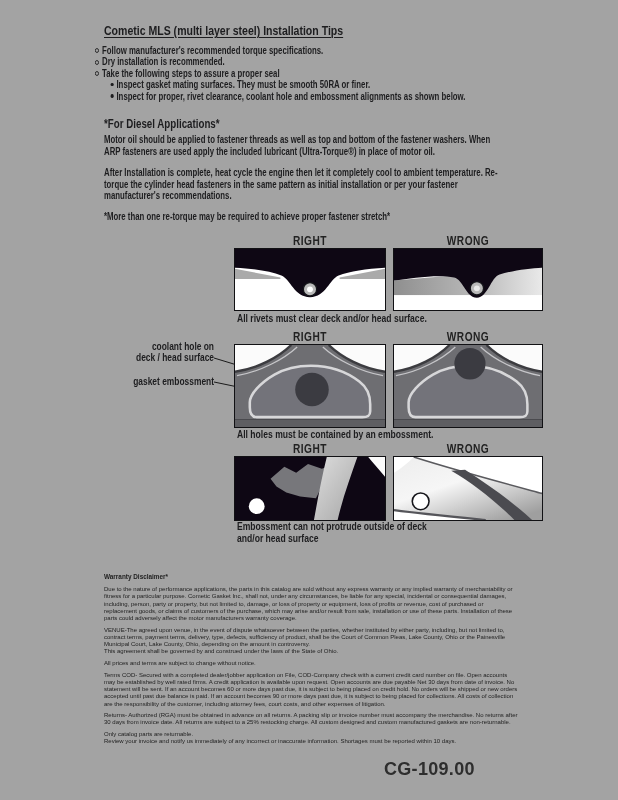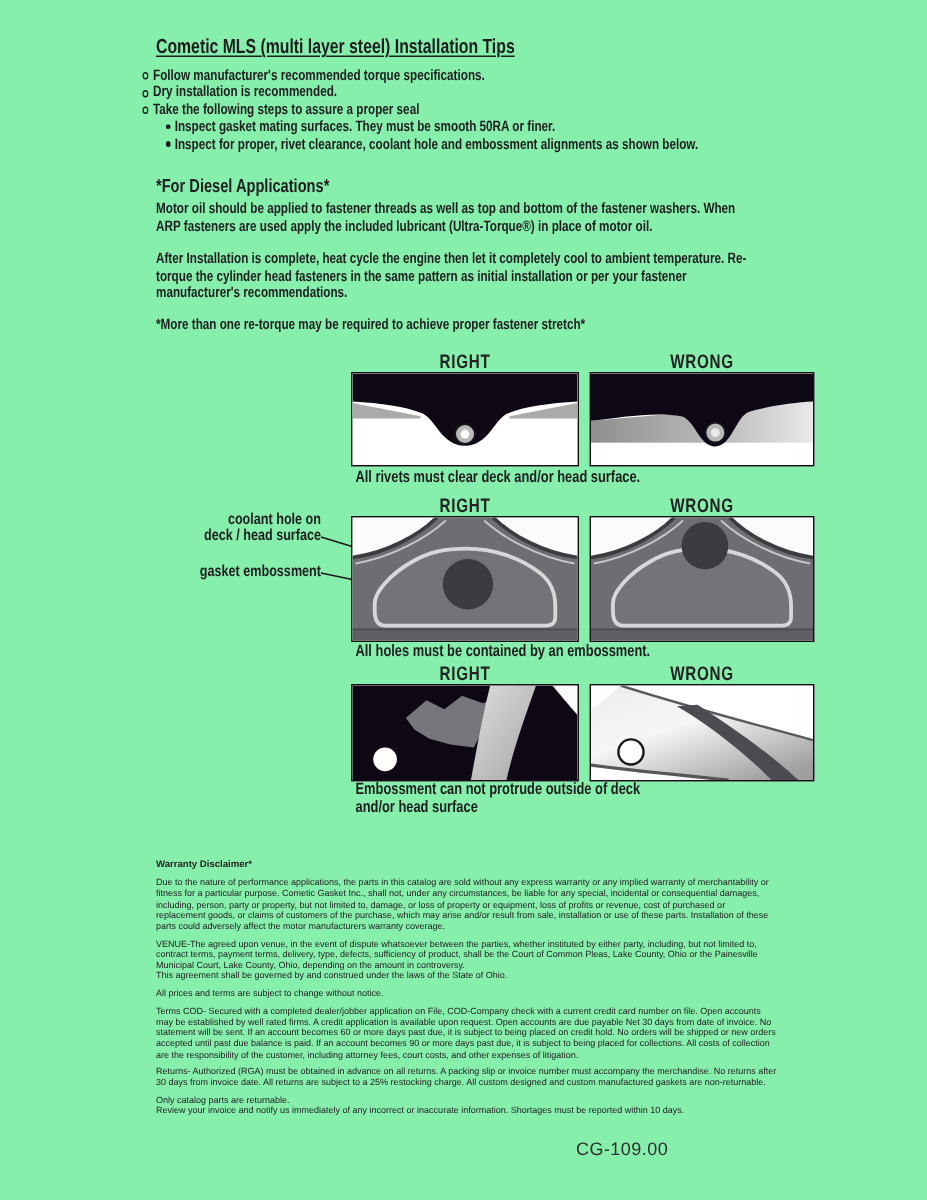--- a/index.html
+++ b/index.html
@@ -1,17 +1,17 @@
 <!DOCTYPE html>
 <html><head>
 <meta charset="utf-8">
 <style>
   html,body{margin:0;padding:0;background:#e8e8e8;}
   .page{
-    position:relative; width:618px; height:800px; background:#86efac;
+    position:relative; width:618px; height:800px; background:#a3a3a3;
     font-family:"Liberation Sans", sans-serif; color:#1d1d1f; overflow:hidden;
     margin:0 auto;
   }
   .cond{transform:scaleX(0.78); transform-origin:0 0;}
   .cond-c{transform:scaleX(0.78); transform-origin:50% 0;}
   .cond-r{transform:scaleX(0.80); transform-origin:100% 0;}
   .abs{position:absolute;}
   .title{
     left:104px; top:23px; font-size:13.5px; font-weight:700; white-space:nowrap;
     text-decoration:underline; text-underline-offset:2px;
@@ -25,21 +25,21 @@
   .para{font-size:10px; font-weight:700; line-height:11.5px; width:512px;}
   .hdr{position:absolute; width:152px; text-align:center; font-size:13px; font-weight:600; letter-spacing:0.6px; color:#222;}
   .box{position:absolute; border:1.5px solid #111114; box-sizing:border-box; background:#fff;}
   .box svg{display:block; width:100%; height:100%;}
   .cap{position:absolute; left:237px; font-size:11px; font-weight:700; white-space:nowrap; line-height:11.5px;}
   .lbl{position:absolute; width:124px; text-align:right; font-size:10.5px; font-weight:700; white-space:nowrap; line-height:11px;}
   .warranty{left:104px; top:573px; width:414px; font-size:6px; font-weight:400; line-height:7.2px; color:#222;}
   .warranty .whead{font-size:6.4px; font-weight:700; margin-bottom:6px;}
   .warranty p{margin:0 0 4.5px 0;}
   .warranty .tight{margin:0;}
-  .footer-code{left:384px; top:759px; font-size:12px; font-weight:400; color:#2e2e2e; letter-spacing:0.3px;}
+  .footer-code{left:384px; top:759px; font-size:18px; font-weight:700; color:#2e2e2e; letter-spacing:0.3px;}
 </style>
 </head>
 <body>
 
 <div class="page">
 
   <div class="abs title cond">Cometic MLS (multi layer steel) Installation Tips</div>
 
   <div class="abs tips cond">
     <div class="tiprow">

